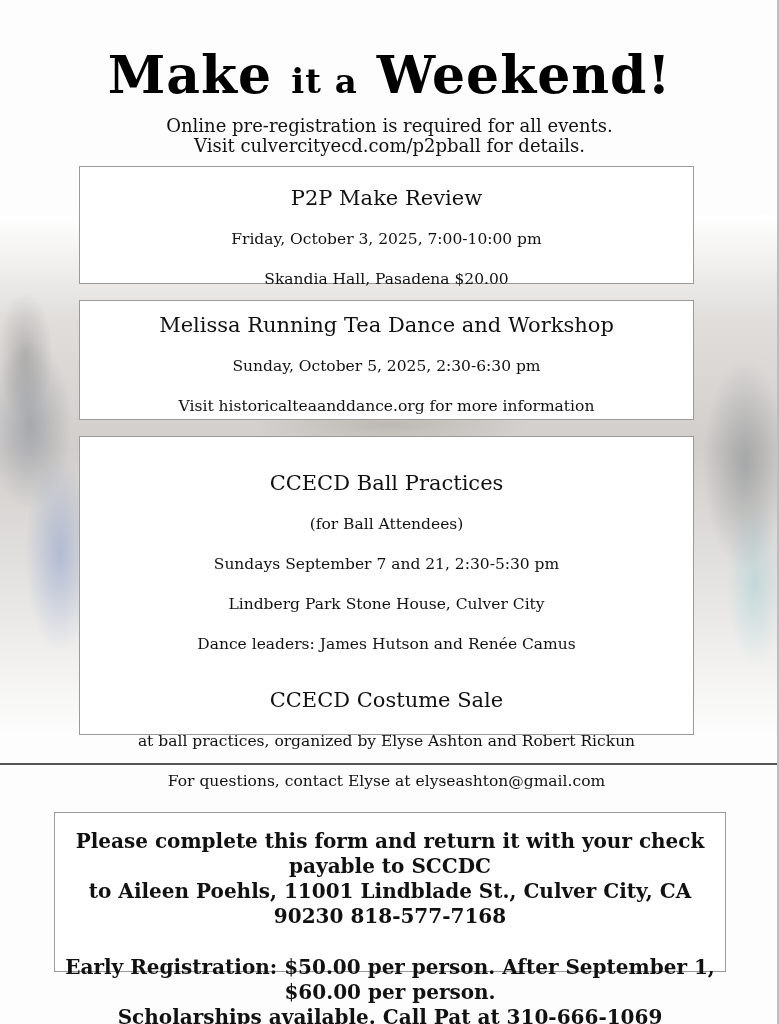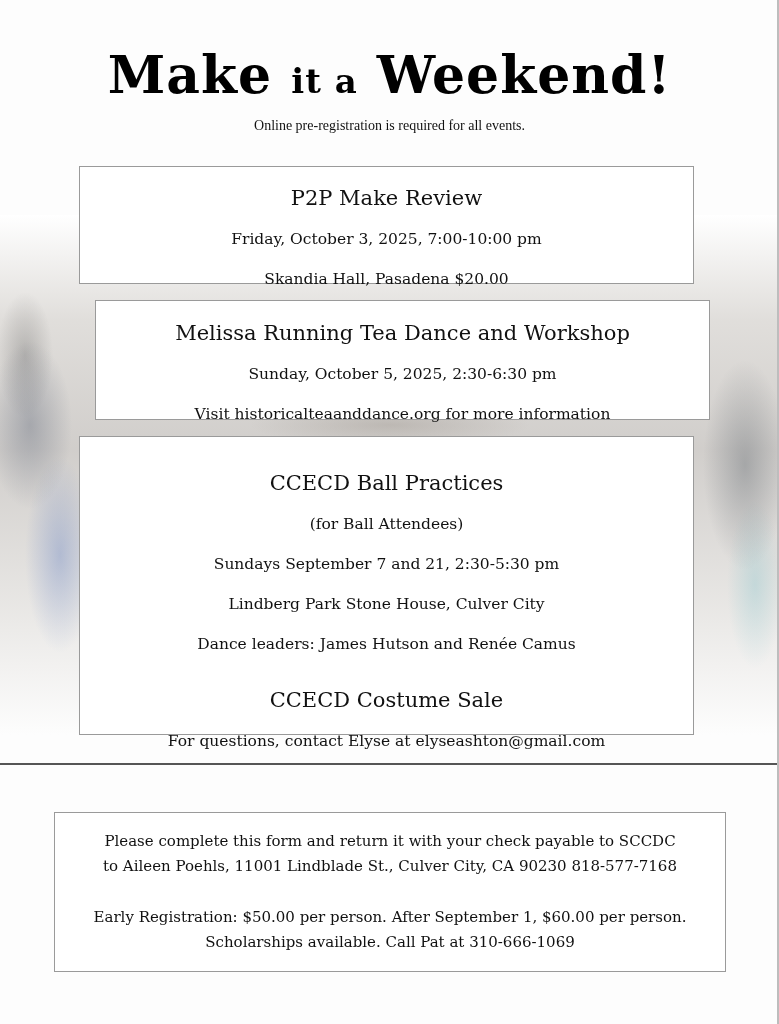--- a/index.html
+++ b/index.html
@@ -28,75 +28,77 @@
   .header {
     position: absolute; top: 40px; left: 0; width: 779px; text-align: center;
   }
   .title {
     font-family: "DejaVu Serif", serif; font-weight: bold;
     font-size: 52px; letter-spacing: 1px; line-height: 70px; color: #000;
     margin: 0;
   }
   .title .small { font-size: 34px; }
   .subtitle {
-    font-size: 14px; line-height: 20px; margin: 0; color: #111; font-family: Liberation Serif, serif;
+    font-size: 18px; line-height: 20px; margin: 0; color: #111;
   }
   .card {
     position: absolute; background: #fff; border: 1.5px solid #9a9a9a;
     box-sizing: border-box; text-align: center;
   }
   .card-title { font-size: 21px; line-height: 28px; margin: 0; }
   .card-line { font-size: 15.5px; line-height: 25px; margin: 15px; }
   .divider {
     position: absolute; top: 763px; left: 0; width: 777px; height: 2px;
     background: #555;
   }
   .form-box {
     position: absolute; left: 54px; top: 812px; width: 672px; height: 160px;
     border: 1.5px solid #9a9a9a; box-sizing: border-box; background: #fff;
     text-align: center; padding-top: 16px;
   }
-  .form-line { font-size: 15px; line-height: 25px; margin: 0; }
+  .form-line { font-size: 20px; line-height: 25px; margin: 0; font-weight: bold; }
   .gap { height: 26px; }
 </style>
 </head>
 <body>
 
 <div class="photo-bg"></div>
 <div class="page-right-edge"></div>
 
 <div class="header">
   <h1 class="title">
     <span>Make</span>
     <span class="small">it a</span>
     <span>Weekend!</span>
   </h1>
   <p class="subtitle">Online pre-registration is required for all events.</p>
+  <p class="subtitle">Visit culvercityecd.com/p2pball for details.</p>
 </div>
 
 <div class="card" style="left:79px; top:166px; width:615px; height:118px; padding-top:17px;">
   <p class="card-title">P2P Make Review</p>
   <p class="card-line">Friday, October 3, 2025, 7:00-10:00 pm</p>
   <p class="card-line">Skandia Hall, Pasadena $20.00</p>
 </div>
 
-<div class="card" style="left:95px; top:300px; width:615px; height:120px; padding-top:18px;">
+<div class="card" style="left:79px; top:300px; width:615px; height:120px; padding-top:10px;">
   <p class="card-title">Melissa Running Tea Dance and Workshop</p>
   <p class="card-line">Sunday, October 5, 2025, 2:30-6:30 pm</p>
   <p class="card-line">Visit historicalteaanddance.org for more information</p>
 </div>
 
 <div class="card" style="left:79px; top:436px; width:615px; height:299px; padding-top:32px;">
   <p class="card-title">CCECD Ball Practices</p>
   <p class="card-line">(for Ball Attendees)</p>
   <p class="card-line">Sundays September 7 and 21, 2:30-5:30 pm</p>
   <p class="card-line">Lindberg Park Stone House, Culver City</p>
   <p class="card-line">Dance leaders: James Hutson and Renée Camus</p>
   <div style="height:14px"></div>
   <p class="card-title">CCECD Costume Sale</p>
+  <p class="card-line">at ball practices, organized by Elyse Ashton and Robert Rickun</p>
   <p class="card-line">For questions, contact Elyse at elyseashton@gmail.com</p>
 </div>
 
 <div class="divider"></div>
 
 <div class="form-box">
   <p class="form-line">Please complete this form and return it with your check payable to SCCDC</p>
   <p class="form-line">to Aileen Poehls, 11001 Lindblade St., Culver City, CA 90230  818-577-7168</p>
   <div class="gap"></div>
   <p class="form-line">Early Registration: $50.00 per person. After September 1, $60.00 per person.</p>

